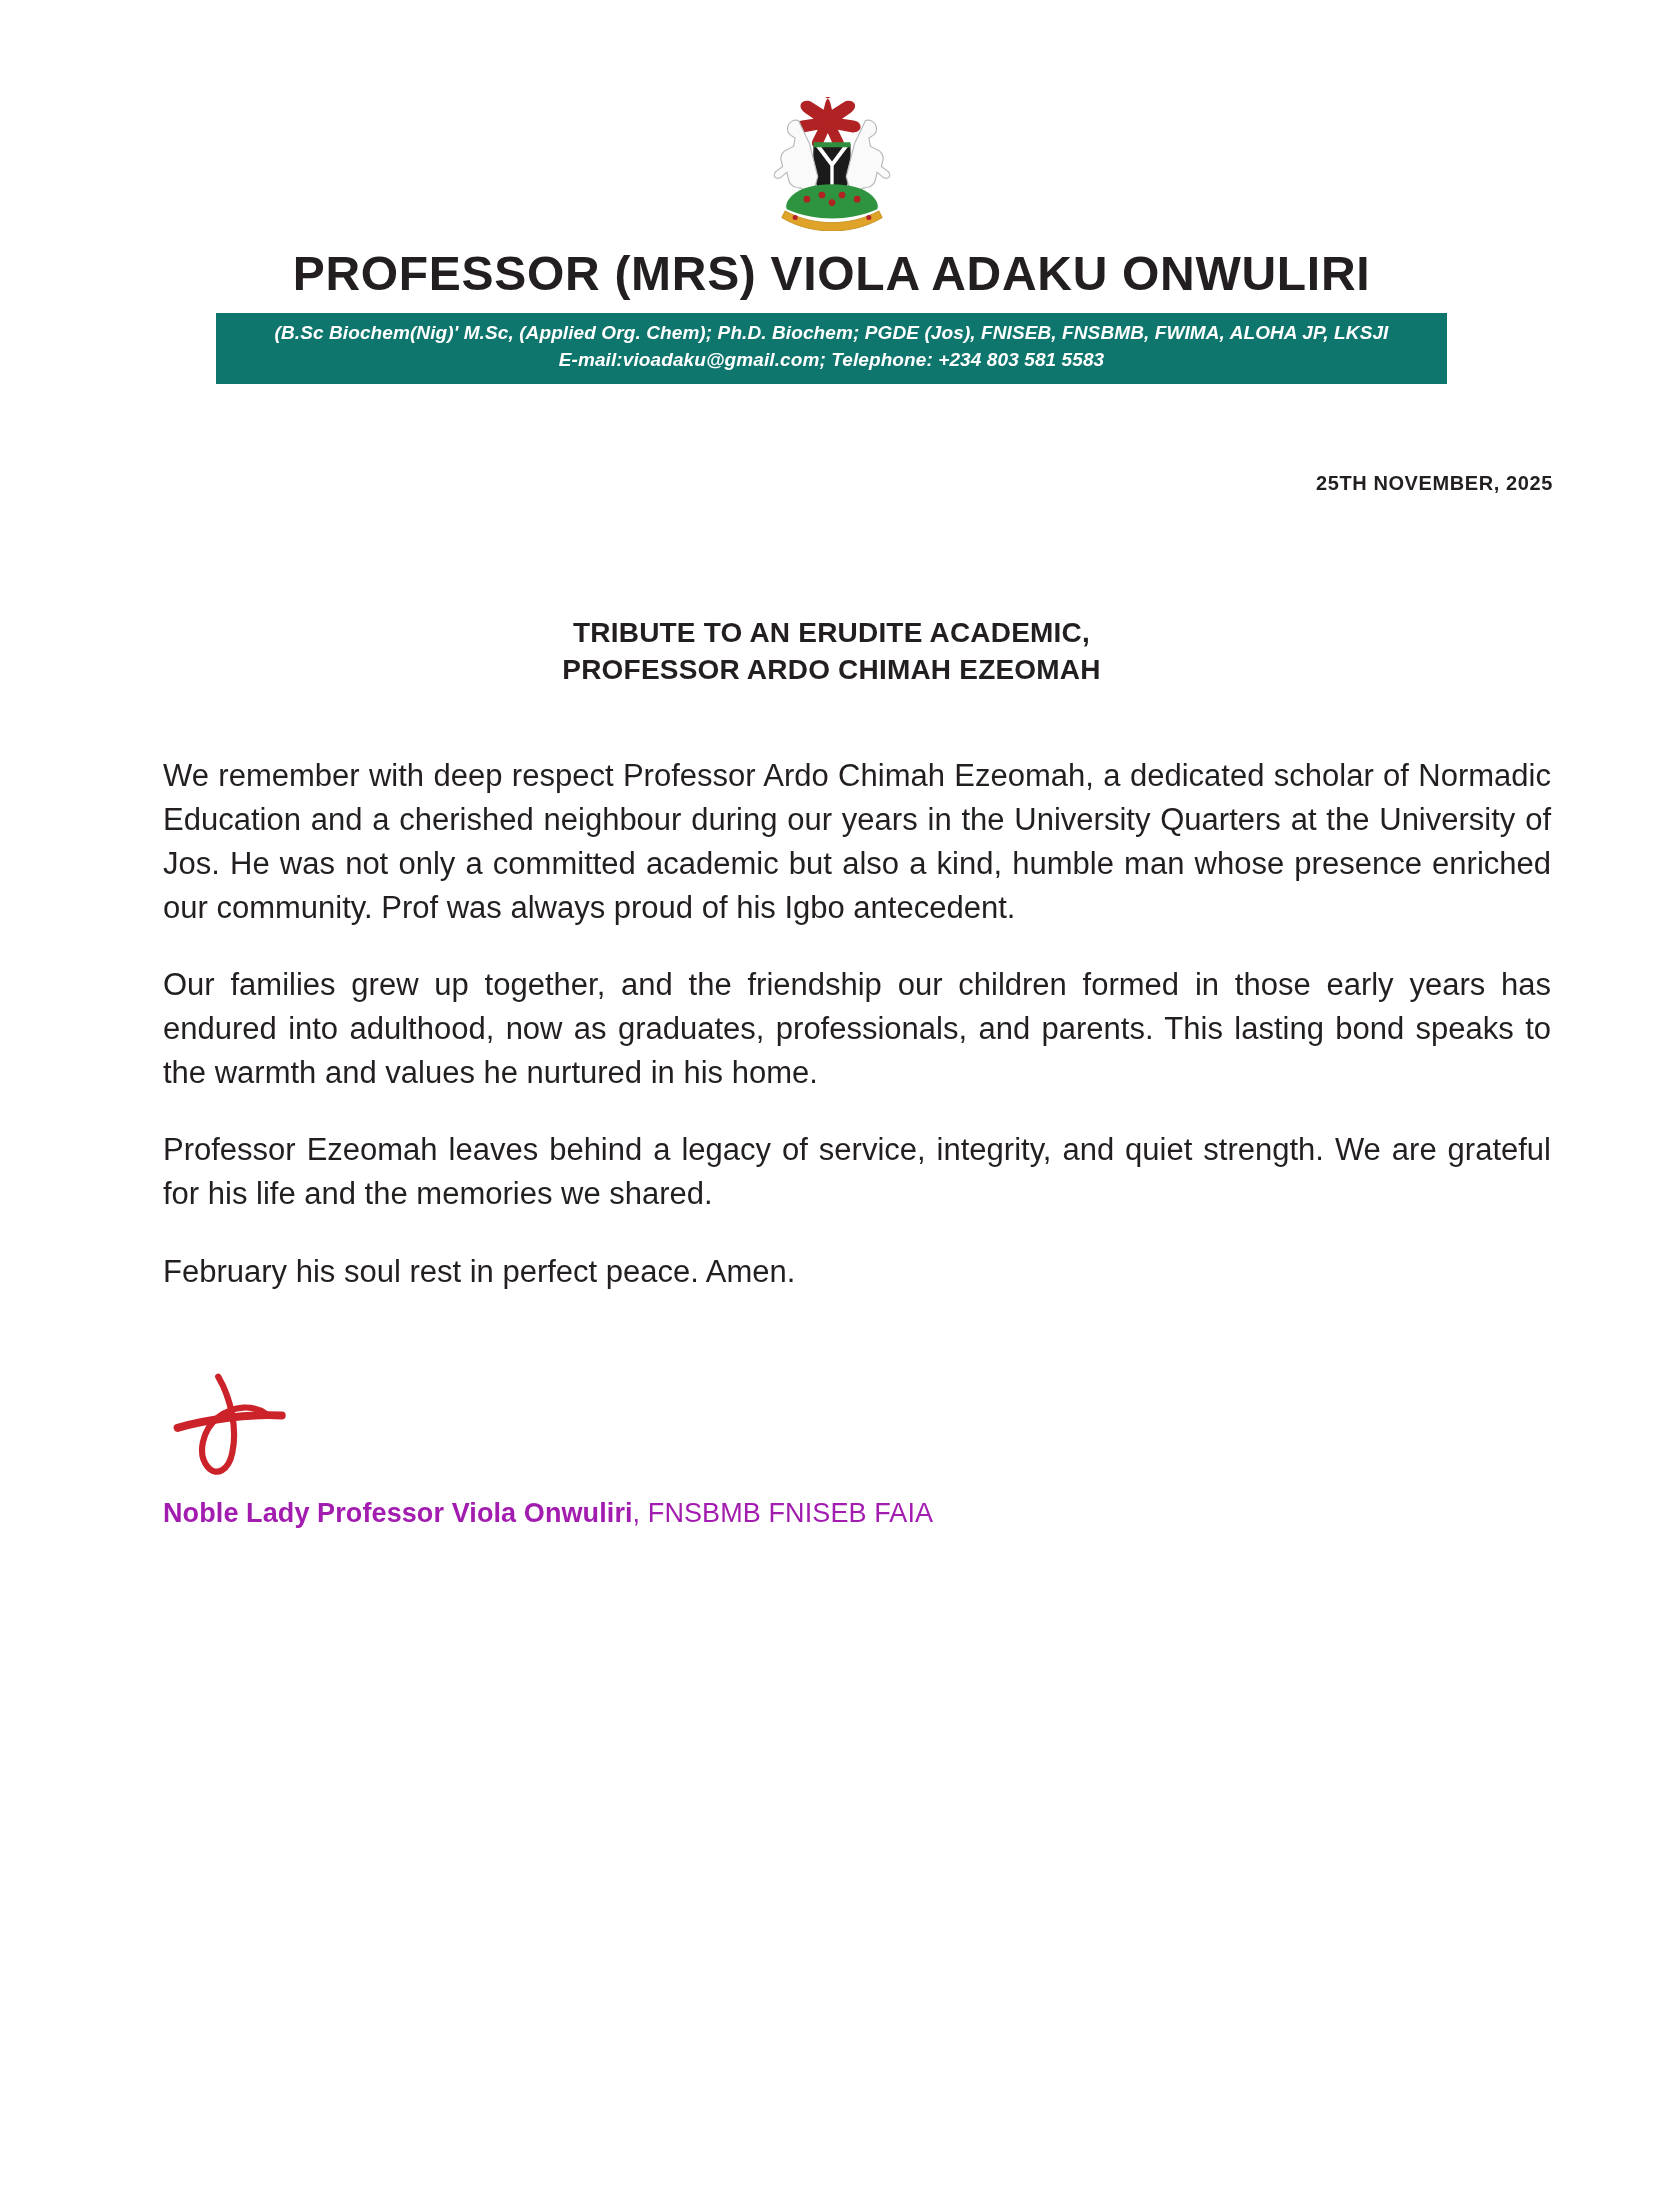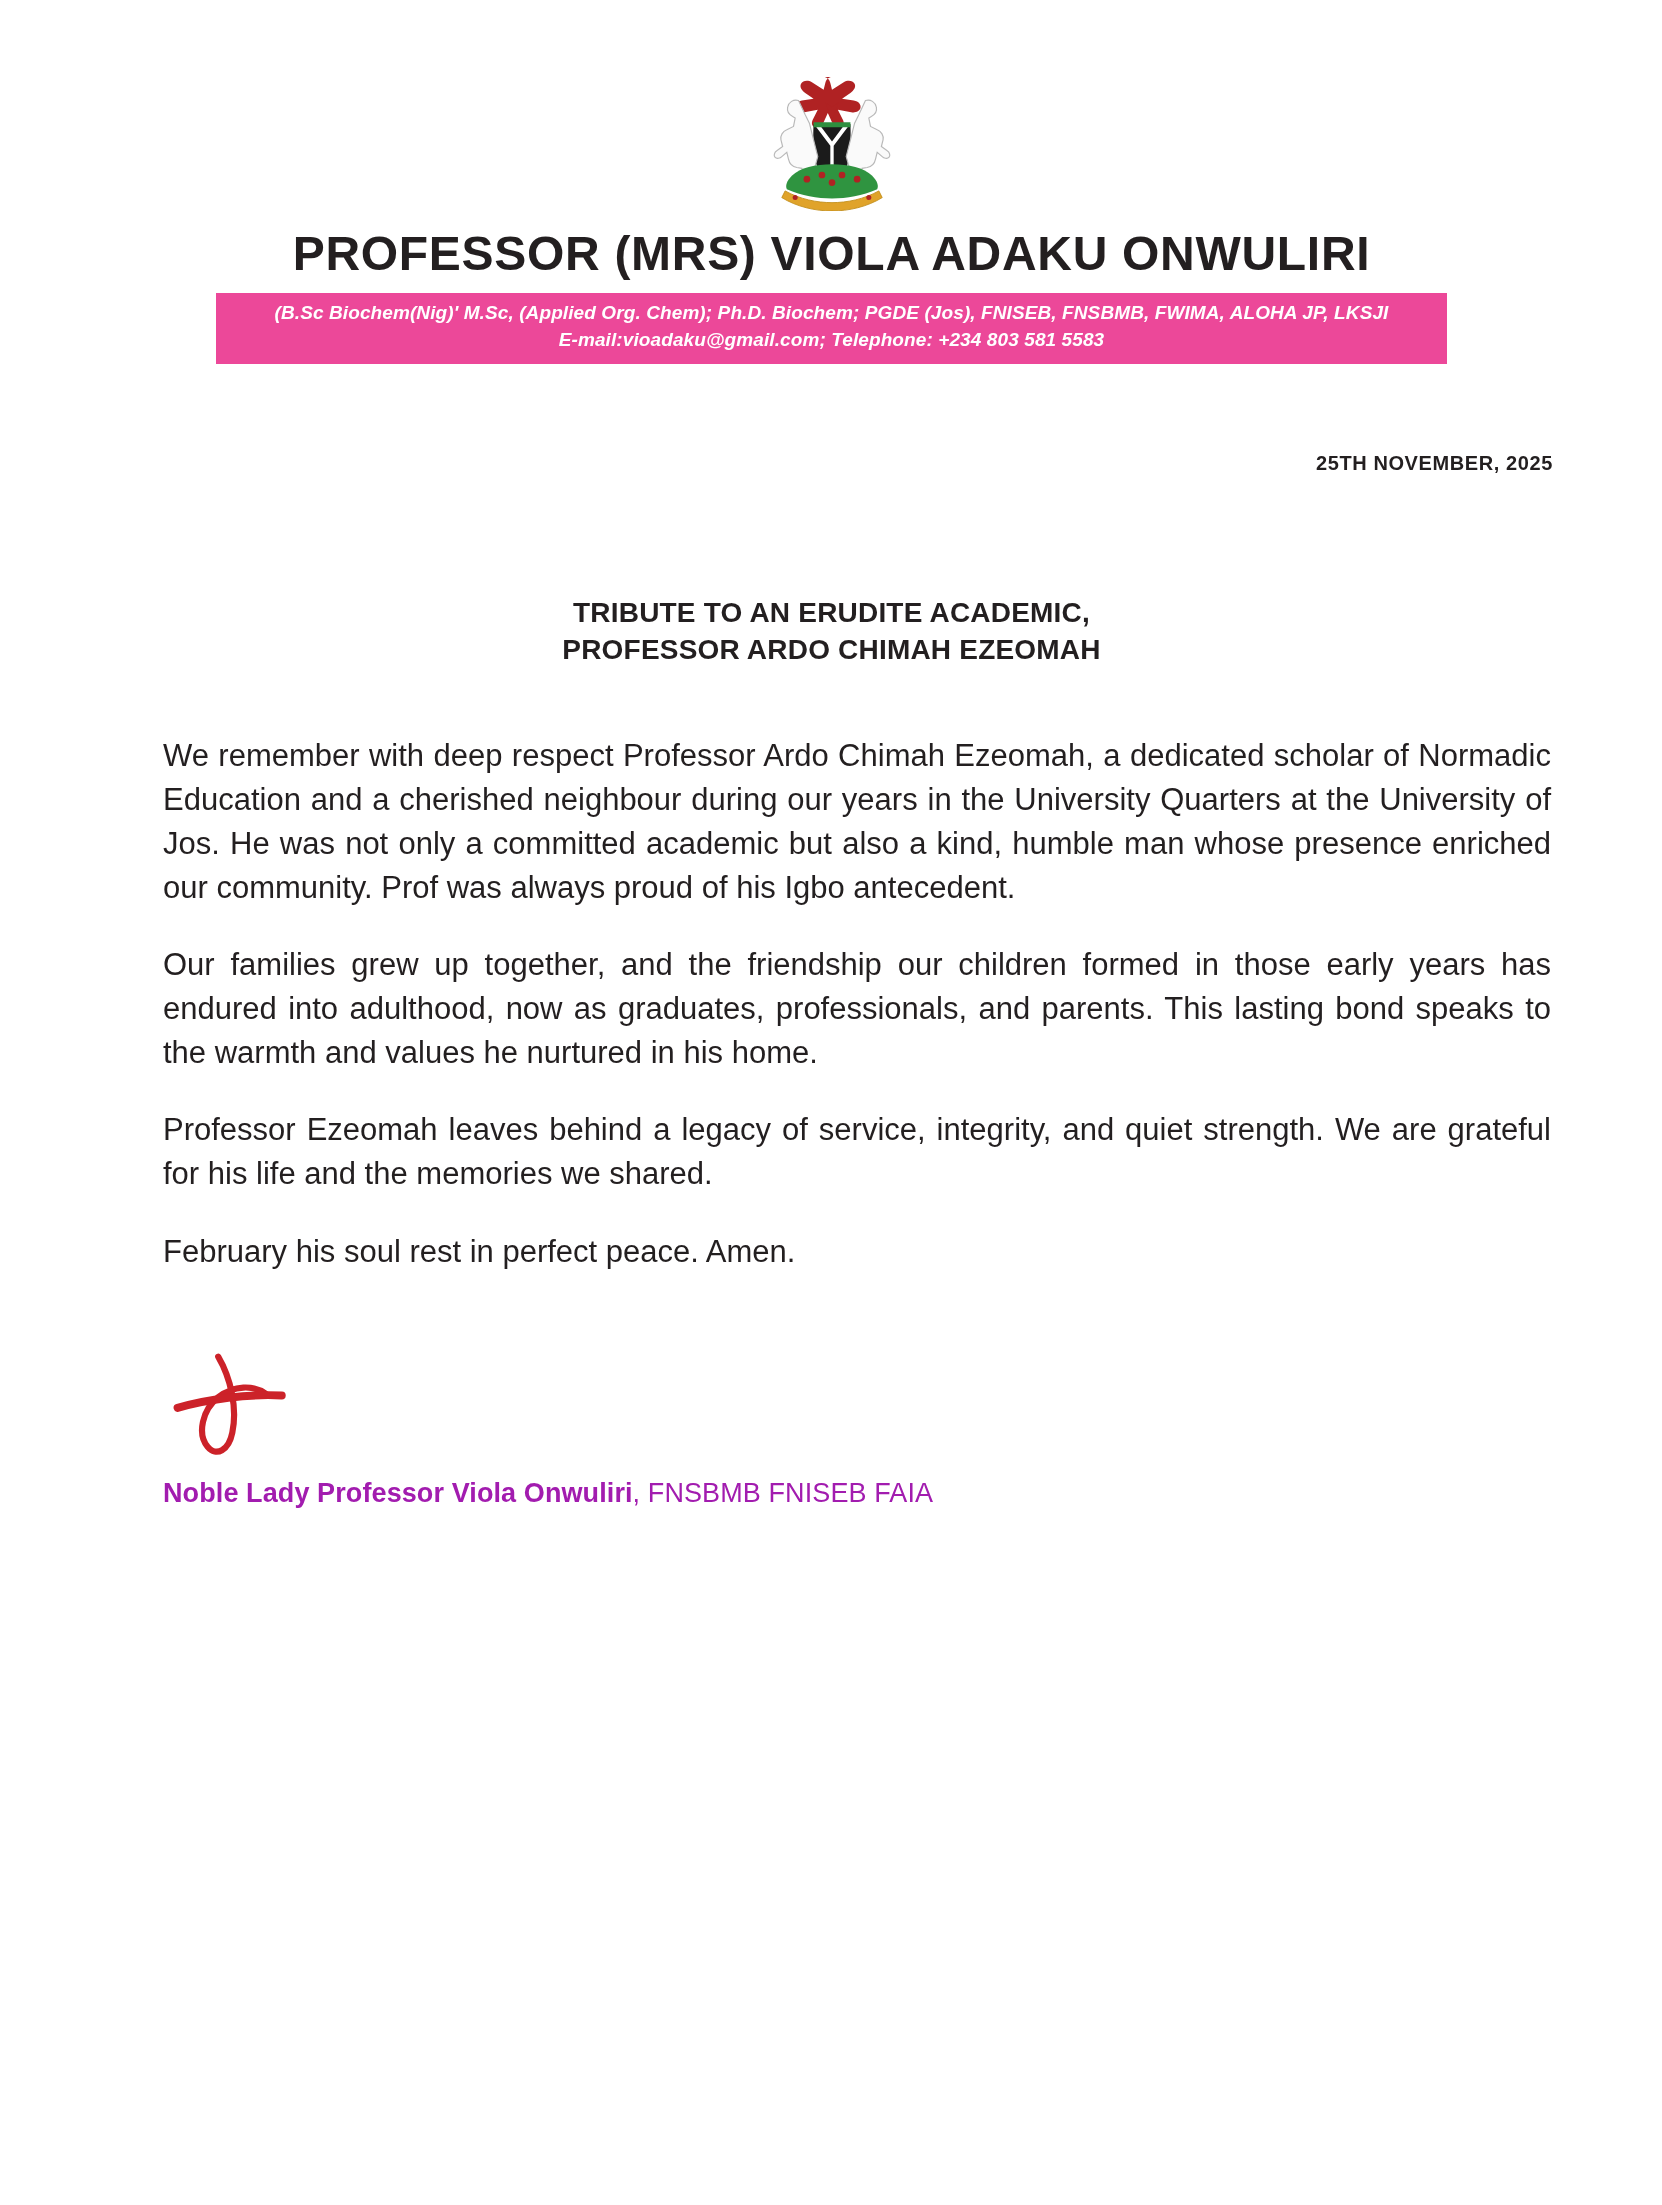--- a/index.html
+++ b/index.html
@@ -15,21 +15,21 @@
     position: relative;
     width: 1663px;
     height: 2352px;
     background: #ffffff;
     box-sizing: border-box;
     overflow: hidden;
   }
 
   
   .letterhead {
-    padding-top: 52px;
+    padding-top: 72px;
     border-radius: 19px;
   }
   .crest-wrap {
     display: flex;
     justify-content: center;
     align-items: flex-end;
     height: 159px;
   }
   .crest {
     width: 168px;
@@ -42,21 +42,21 @@
     font-weight: 700;
     letter-spacing: 0.7px;
     color: #231f20;
     margin-top: 15px;
     font-family: "Liberation Sans", sans-serif;
   }
   .red-band {
     margin-top: 12.3px;
     margin-left: 216px;
     margin-right: 216px;
-    background: #ec4899;
+    background: #0f766e;
     padding: 7px 8.8px 9.7px 8.8px;
     text-align: center;
     color: #ffffff;
   }
   .red-band .cred {
     font-size: 19px;
     font-weight: 700;
     font-style: italic;
     line-height: 1.42;
     letter-spacing: 0.1px;

